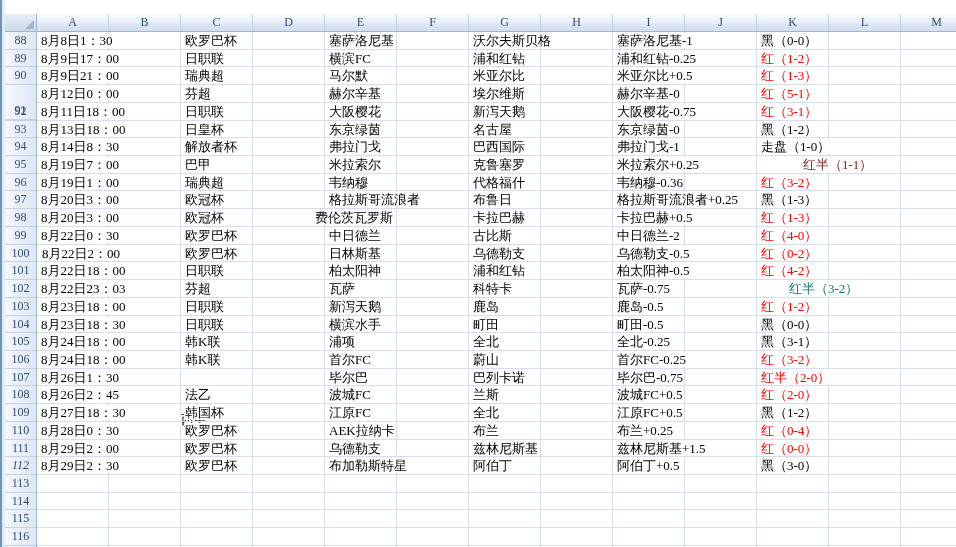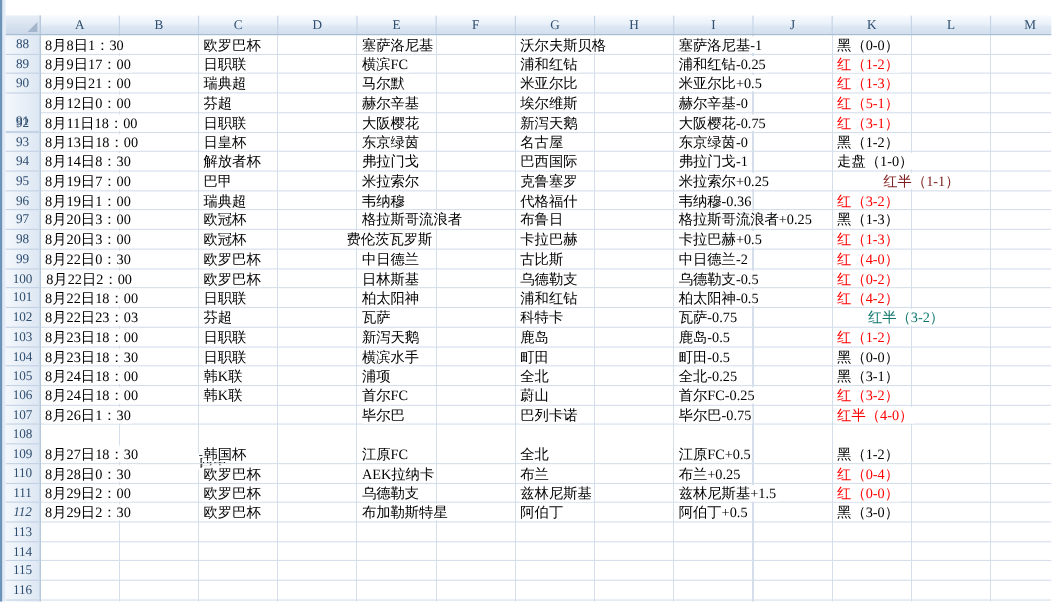--- a/index.html
+++ b/index.html
@@ -257,21 +257,29 @@
         <span class="celltext" style="left: 435px;">蔚山</span>
         <span class="celltext" style="left: 579px;">首尔FC-0.25</span>
         <span class="celltext" style="left: 723px; color: rgb(255, 0, 0);">红（3-2）</span>
       </div>
       <div class="grow" style="top: 336.68px; height: 17.72px;">
         <span class="celltext" style="left: 3px;">8月26日1：30</span>
         <span class="celltext" style="left: 143px; margin-top: 42px;">西甲</span>
         <span class="celltext" style="left: 291px;">毕尔巴</span>
         <span class="celltext" style="left: 435px;">巴列卡诺</span>
         <span class="celltext" style="left: 579px;">毕尔巴-0.75</span>
-        <span class="celltext" style="left: 723px; color: rgb(255, 0, 0);">红半（4-0）</span>
+        <span class="celltext" style="left: 723px; color: rgb(255, 0, 0);">红半（2-0）</span>
+      </div>
+      <div class="grow" style="top: 354.4px; height: 17.72px;">
+        <span class="celltext" style="left: 3px;">8月26日2：45</span>
+        <span class="celltext" style="left: 147px;">法乙</span>
+        <span class="celltext" style="left: 291px;">波城FC</span>
+        <span class="celltext" style="left: 435px;">兰斯</span>
+        <span class="celltext" style="left: 579px;">波城FC+0.5</span>
+        <span class="celltext" style="left: 723px; color: rgb(255, 0, 0);">红（2-0）</span>
       </div>
       <div class="grow" style="top: 372.12px; height: 17.72px;">
         <span class="celltext" style="left: 3px;">8月27日18：30</span>
         <span class="celltext" style="left: 147px;">韩国杯</span>
         <span class="celltext" style="left: 291px;">江原FC</span>
         <span class="celltext" style="left: 435px;">全北</span>
         <span class="celltext" style="left: 579px;">江原FC+0.5</span>
         <span class="celltext" style="left: 723px; color: rgb(0, 0, 0);">黑（1-2）</span>
       </div>
       <div class="grow" style="top: 389.84px; height: 17.72px;">

